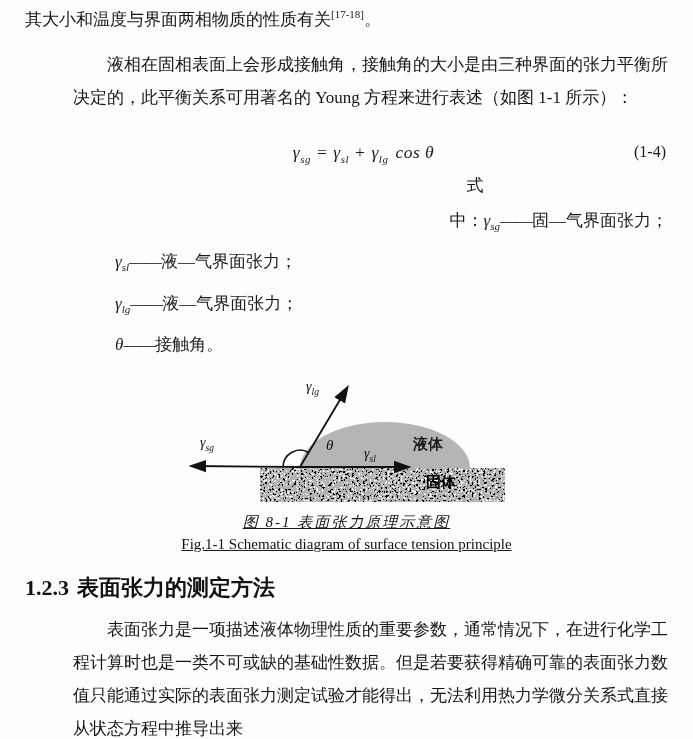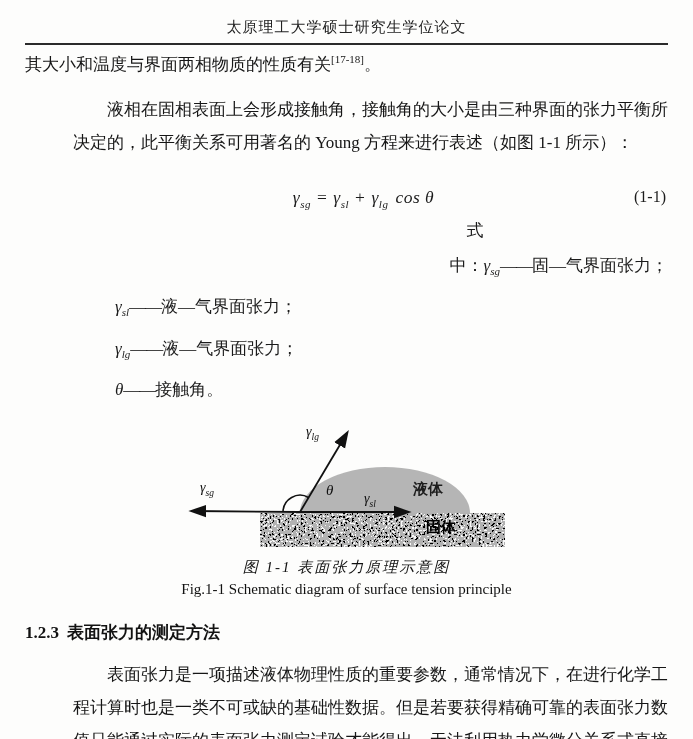--- a/index.html
+++ b/index.html
@@ -73,42 +73,42 @@
     font-size: 17px;
     line-height: 35px;
     padding-left: 90px;
   }
   .def-line.def-first { padding-left: 40px; text-align: right; }
   .def-label { display: inline-block; width: 50px; }
   .def-sym { font-style: italic; }
   .def-sym sub { font-size: 11px; }
   .def-dash { letter-spacing: -1px; }
   
-  .figure-block { margin-top: 0; }
+  .figure-block { margin-top: 0; text-decoration: underline; }
   .diagram { display: block; margin-left: 145px; }
   .cap-zh {
     margin-top: 6px;
     text-align: center;
     font-size: 15px;
     font-style: italic;
     letter-spacing: 2px;
     line-height: 19px;
     color: #111;
   }
   .cap-en {
     margin-top: 2px;
     text-align: center;
     font-size: 15px;
     line-height: 21px;
     color: #111;
   }
   
   .section-heading {
     margin-top: 22px;
-    font-size: 17px;
+    font-size: 22px;
     line-height: 22px;
     font-weight: bold;
     font-family: "Liberation Sans", "DejaVu Sans", sans-serif;
     color: #121212;
   }
   .section-heading .sec-num {
     font-family: "Liberation Serif", "DejaVu Serif", serif;
     font-weight: bold;
     padding-right: 8px;
   }
@@ -133,34 +133,30 @@
     font-size: 15px;
     fill: #1d1d1d;
   }
   .svg-cjk-solid { fill: #000; }
 </style>
 </head>
 <body>
 
 <div class="page">
 
-  <header class="page-header">
-    <div class="header-title">太原理工大学硕士研究生学位论文</div>
-    <div class="header-rule"></div>
-  </header>
 
   <main>
 
     <p class="body-text p1"><span>其大小和温度与界面两相物质的性质有关</span><sup class="ref-sup">[17-18]</sup><span>。</span></p>
 
     <p class="body-text indent p2">液相在固相表面上会形成接触角，接触角的大小是由三种界面的张力平衡所决定的，此平衡关系可用著名的 Young 方程来进行表述（如图 1-1 所示）：</p>
 
     <div class="eq-row">
       <span class="eq"><span>γ</span><sub>sg</sub><span class="op">=</span><span>γ</span><sub>sl</sub><span class="op">+</span><span>γ</span><sub>lg</sub><span class="cos">cos θ</span></span>
-      <span class="eq-num">(1-1)</span>
+      <span class="eq-num">(1-4)</span>
     </div>
 
     <div class="definitions">
       <div class="def-line def-first"><span class="def-label">式中：</span><span class="def-sym"><span>γ</span><sub>sg</sub></span><span class="def-dash">——</span><span>固—气界面张力；</span></div>
       <div class="def-line"><span class="def-sym"><span>γ</span><sub>sl</sub></span><span class="def-dash">——</span><span>液—气界面张力；</span></div>
       <div class="def-line"><span class="def-sym"><span>γ</span><sub>lg</sub></span><span class="def-dash">——</span><span>液—气界面张力；</span></div>
       <div class="def-line"><span class="def-sym"><span>θ</span><sub></sub></span><span class="def-dash">——</span><span>接触角。</span></div>
     </div>
 
     <figure class="figure-block">
@@ -193,21 +189,21 @@
 
         <path d="M 113 98 A 17 17 0 0 1 138.5 83.5" fill="none" stroke="#111" stroke-width="1.6"></path>
 
         <text class="svg-gamma" x="136" y="22"><tspan>γ</tspan><tspan class="svg-gamma-sub" dy="4">lg</tspan></text>
         <text class="svg-gamma" x="30" y="78"><tspan>γ</tspan><tspan class="svg-gamma-sub" dy="4">sg</tspan></text>
         <text class="svg-gamma" x="194" y="89"><tspan>γ</tspan><tspan class="svg-gamma-sub" dy="4">sl</tspan></text>
         <text class="svg-theta" x="156" y="81">θ</text>
         <text class="svg-cjk" x="243" y="80">液体</text>
         <text class="svg-cjk svg-cjk-solid" x="256" y="118">固体</text>
       </svg>
-      <figcaption class="cap-zh">图 1-1 表面张力原理示意图</figcaption>
+      <figcaption class="cap-zh">图 8-1 表面张力原理示意图</figcaption>
       <figcaption class="cap-en">Fig.1-1 Schematic diagram of surface tension principle</figcaption>
     </figure>
 
     <h2 class="section-heading"><span class="sec-num">1.2.3</span><span>表面张力的测定方法</span></h2>
 
     <p class="body-text indent p3"><span>表面张力是一项描述液体物理性质的重要参数，通常情况下，在进行化学工程计算时也是一类不可或缺的基础性数据。但是若要获得精确可靠的表面张力数值只能通过实际的表面张力测定试验才能得出，无法利用热力学微分关系式直接从状态方程中推导出来</span></p>
 
   </main>
 </div>
 

